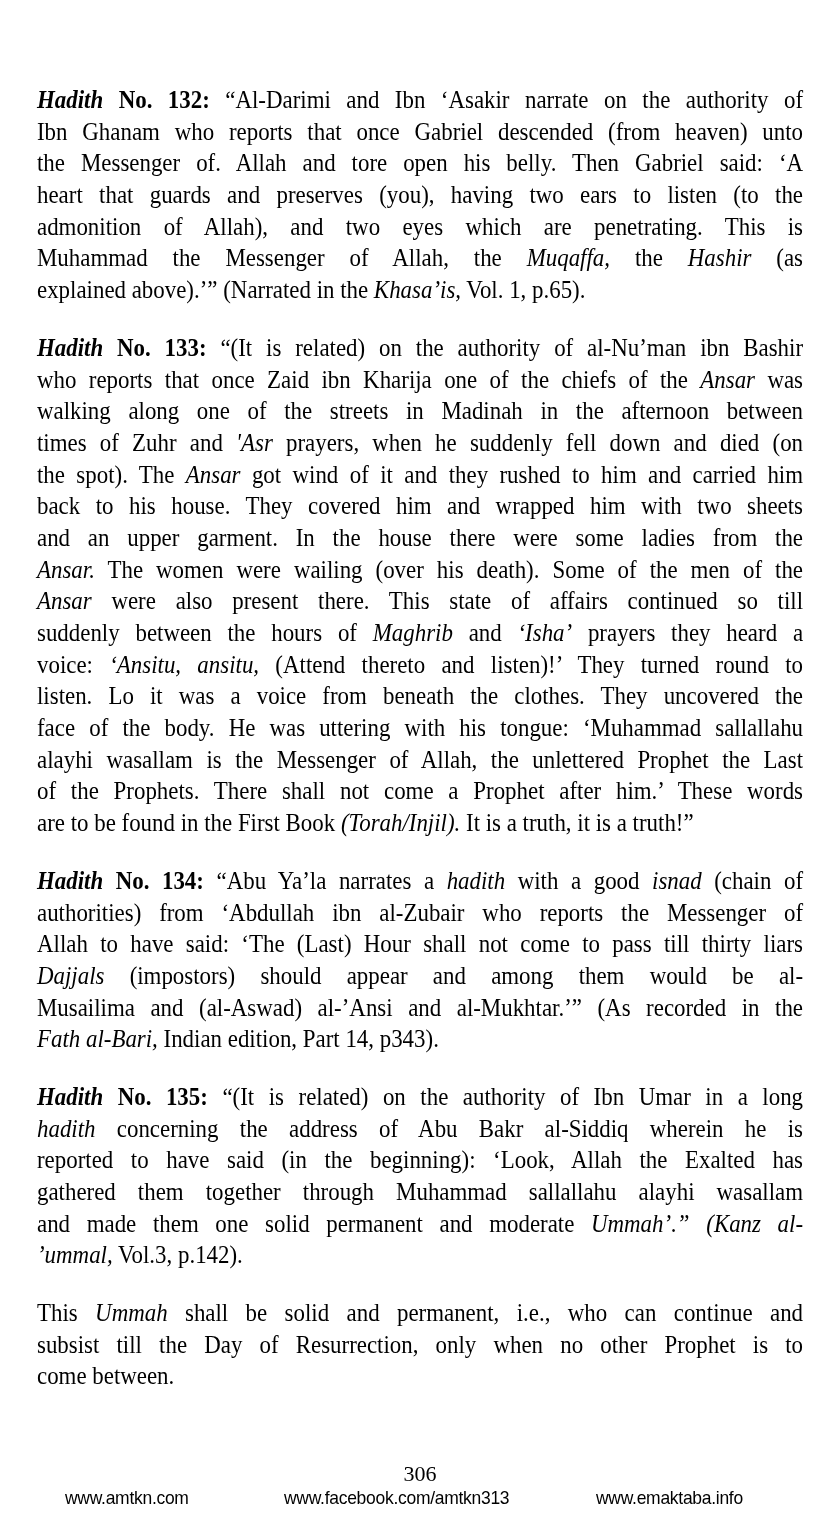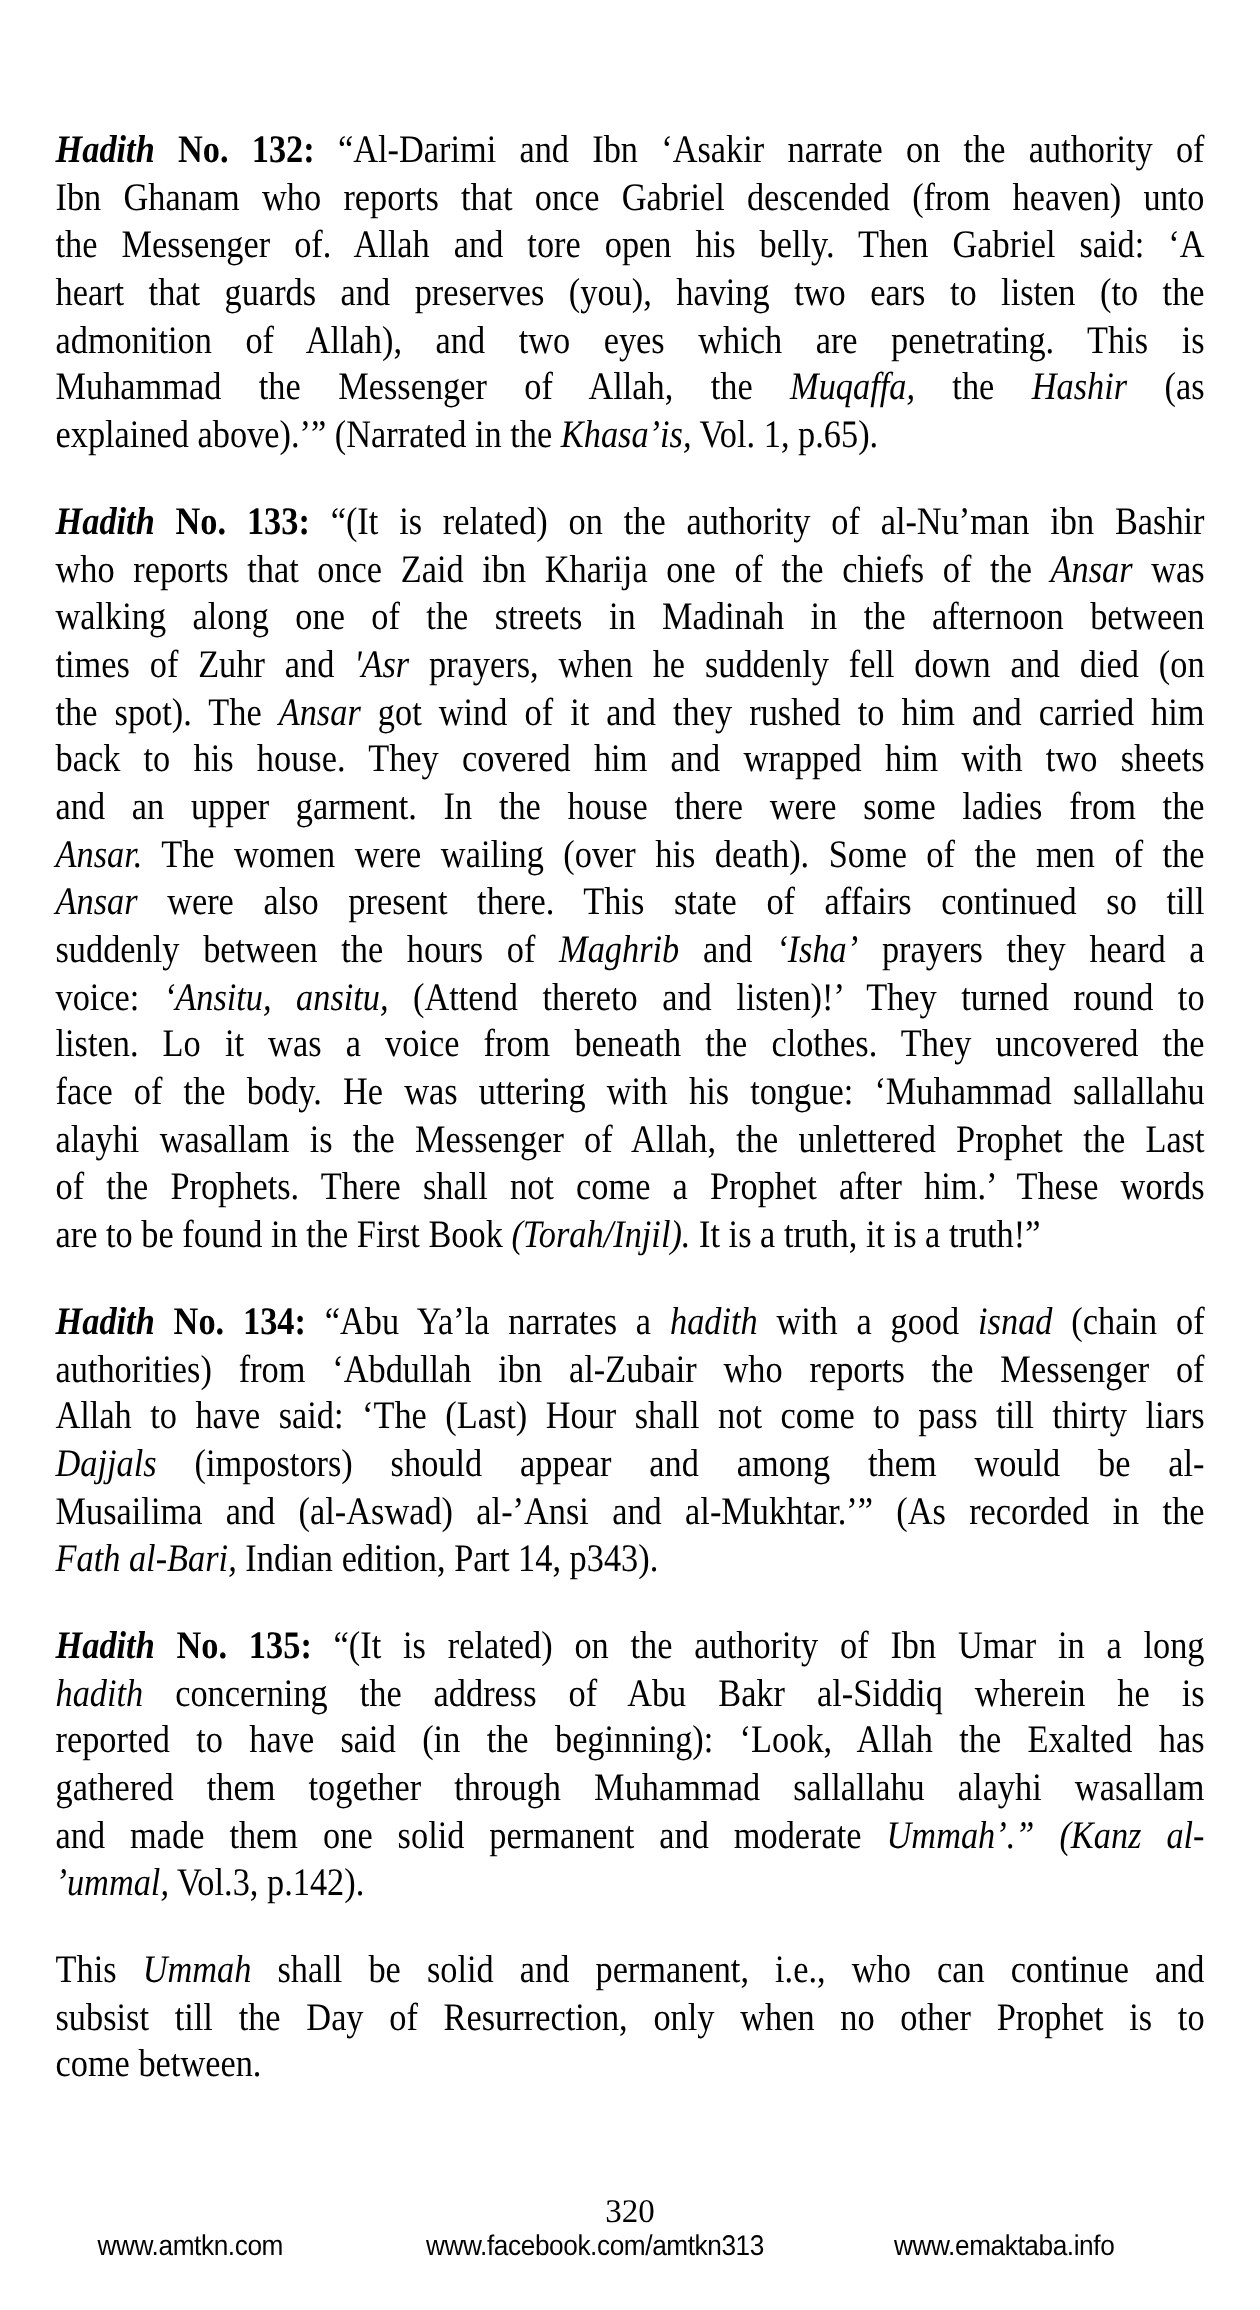--- a/index.html
+++ b/index.html
@@ -130,20 +130,20 @@
         <div class="line" style="white-space: normal;"><span style="white-space: normal;">and made them one solid permanent and moderate </span><span class="i" style="white-space: normal;">Ummah’.”</span><span style="white-space: normal;"> </span><span class="i" style="white-space: normal;">(Kanz al-</span></div>
         <div class="line last"><span class="i">’ummal,</span><span> Vol.3, p.142).</span></div>
       </div>
       <div class="para">
         <div class="line" style="white-space: normal;"><span style="white-space: normal;">This </span><span class="i" style="white-space: normal;">Ummah</span><span style="white-space: normal;"> shall be solid and permanent, i.e., who can continue and</span></div>
         <div class="line" style="white-space: normal;"><span style="white-space: normal;">subsist till the Day of Resurrection, only when no other Prophet is to</span></div>
         <div class="line last"><span>come between.</span></div>
       </div>
     </div>
 
-  <div class="page-number">320</div>
+  <div class="page-number">306</div>
 
   <div class="footer">
     <a class="l1">www.amtkn.com</a>
     <a class="l2">www.facebook.com/amtkn313</a>
     <a class="l3">www.emaktaba.info</a>
   </div>
 </div>
 
 </body></html>

